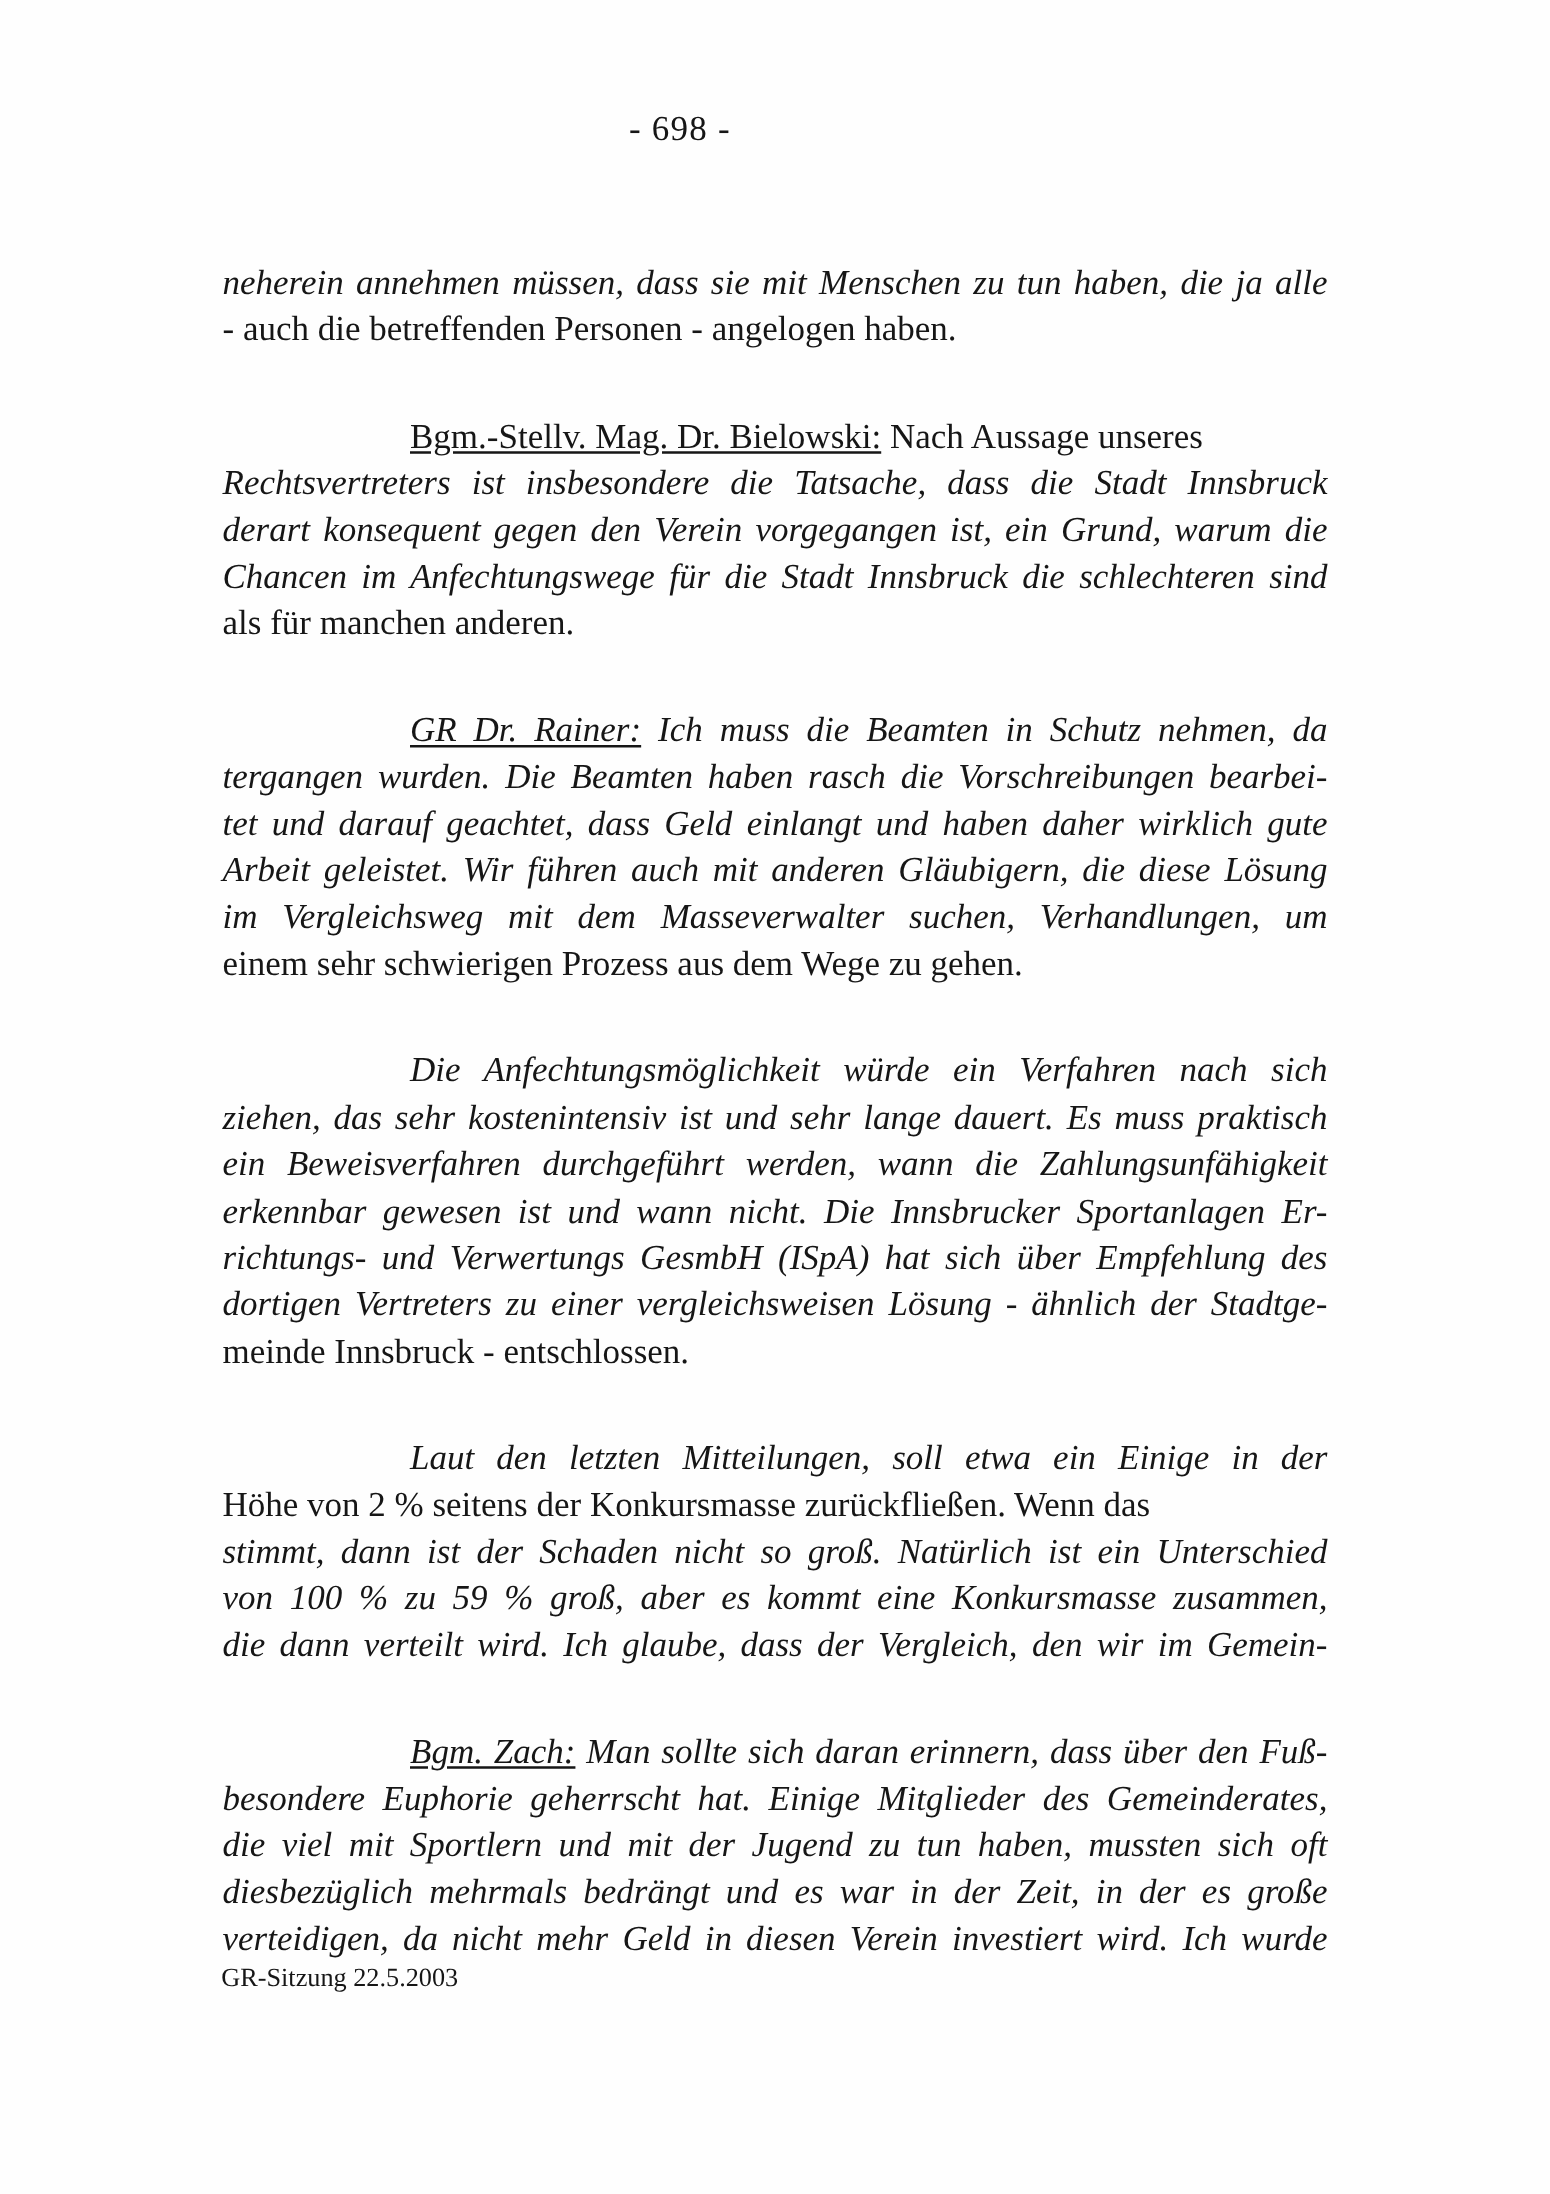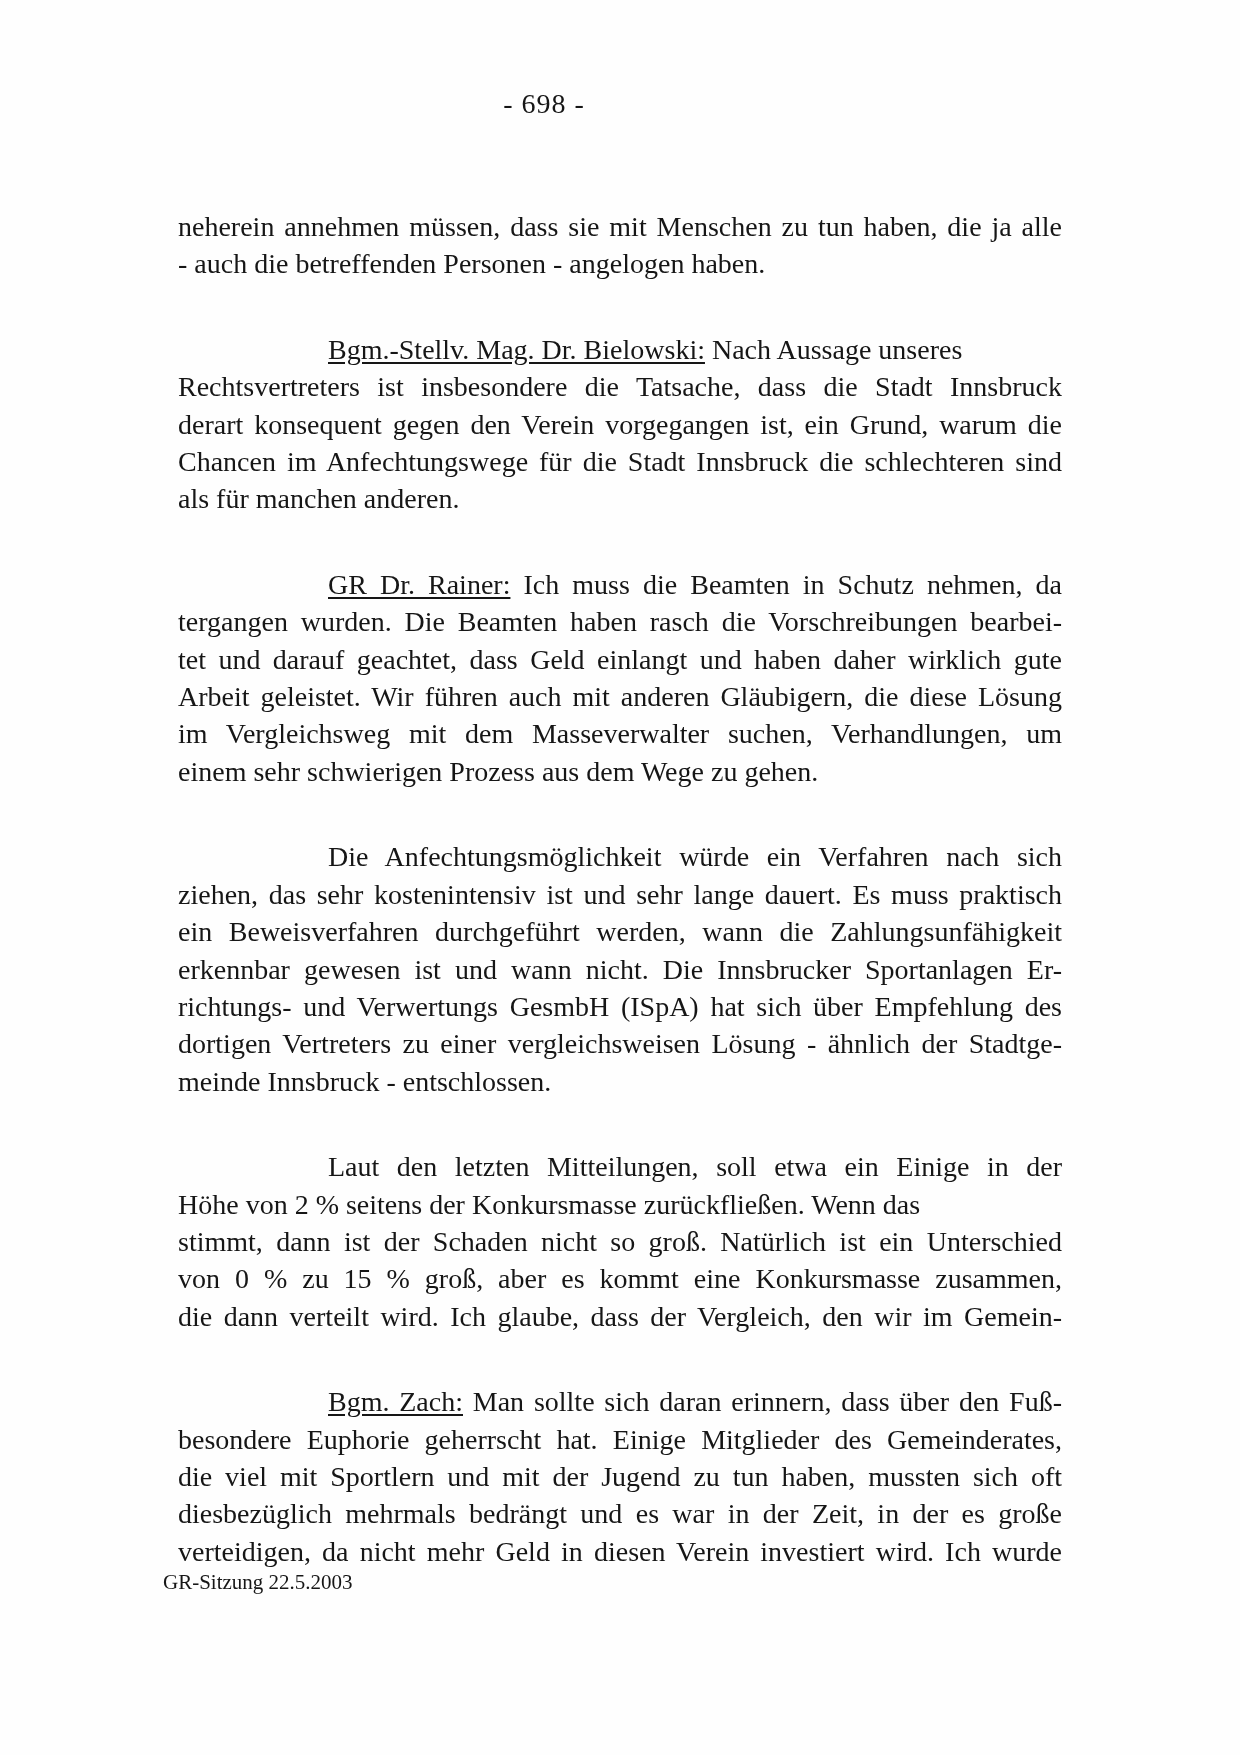--- a/index.html
+++ b/index.html
@@ -37,33 +37,34 @@
     font-size: 28px;
     line-height: 37.4px;
   }
   .line {
     min-height: 37.4px;
     text-align: left;
   }
   .line.justify {
     text-align: justify;
     text-align-last: justify;
+    font-style: italic;
   }
   .line.indent {
     padding-left: 150px;
     margin-top: 48px;
   }
   .speaker {
     text-decoration: underline;
     text-underline-offset: 3px;
   }
   .footer {
     position: absolute;
     top: 1570px;
-    left: 163px;
+    left: 177px;
     font-size: 21px;
     text-align: right;
   }
 </style>
 </head>
 <body>
 
 <div class="page">
   <div class="page-number">- 698 -</div>
 
@@ -84,21 +85,21 @@
       <div class="line indent justify">Die Anfechtungsmöglichkeit würde ein Verfahren nach sich</div>
       <div class="line justify">ziehen, das sehr kostenintensiv ist und sehr lange dauert. Es muss praktisch</div>
       <div class="line justify">ein Beweisverfahren durchgeführt werden, wann die Zahlungsunfähigkeit</div>
       <div class="line justify">erkennbar gewesen ist und wann nicht. Die Innsbrucker Sportanlagen Er-</div>
       <div class="line justify">richtungs- und Verwertungs GesmbH (ISpA) hat sich über Empfehlung des</div>
       <div class="line justify">dortigen Vertreters zu einer vergleichsweisen Lösung - ähnlich der Stadtge-</div>
       <div class="line">meinde Innsbruck - entschlossen.</div>
       <div class="line indent justify">Laut den letzten Mitteilungen, soll etwa ein Einige in der</div>
       <div class="line">Höhe von 2 % seitens der Konkursmasse zurückfließen. Wenn das</div>
       <div class="line justify">stimmt, dann ist der Schaden nicht so groß. Natürlich ist ein Unterschied</div>
-      <div class="line justify">von 0 % zu 15 % groß, aber es kommt eine Konkursmasse zusammen,</div>
+      <div class="line justify">von 100 % zu 59 % groß, aber es kommt eine Konkursmasse zusammen,</div>
       <div class="line justify">die dann verteilt wird. Ich glaube, dass der Vergleich, den wir im Gemein-</div>
       <div class="line indent justify"><span class="speaker">Bgm. Zach:</span> Man sollte sich daran erinnern, dass über den Fuß-</div>
       <div class="line justify">besondere Euphorie geherrscht hat. Einige Mitglieder des Gemeinderates,</div>
       <div class="line justify">die viel mit Sportlern und mit der Jugend zu tun haben, mussten sich oft</div>
       <div class="line justify">diesbezüglich mehrmals bedrängt und es war in der Zeit, in der es große</div>
       <div class="line justify">verteidigen, da nicht mehr Geld in diesen Verein investiert wird. Ich wurde</div>
     </div>
 
   <div class="footer">GR-Sitzung 22.5.2003</div>
 </div>

